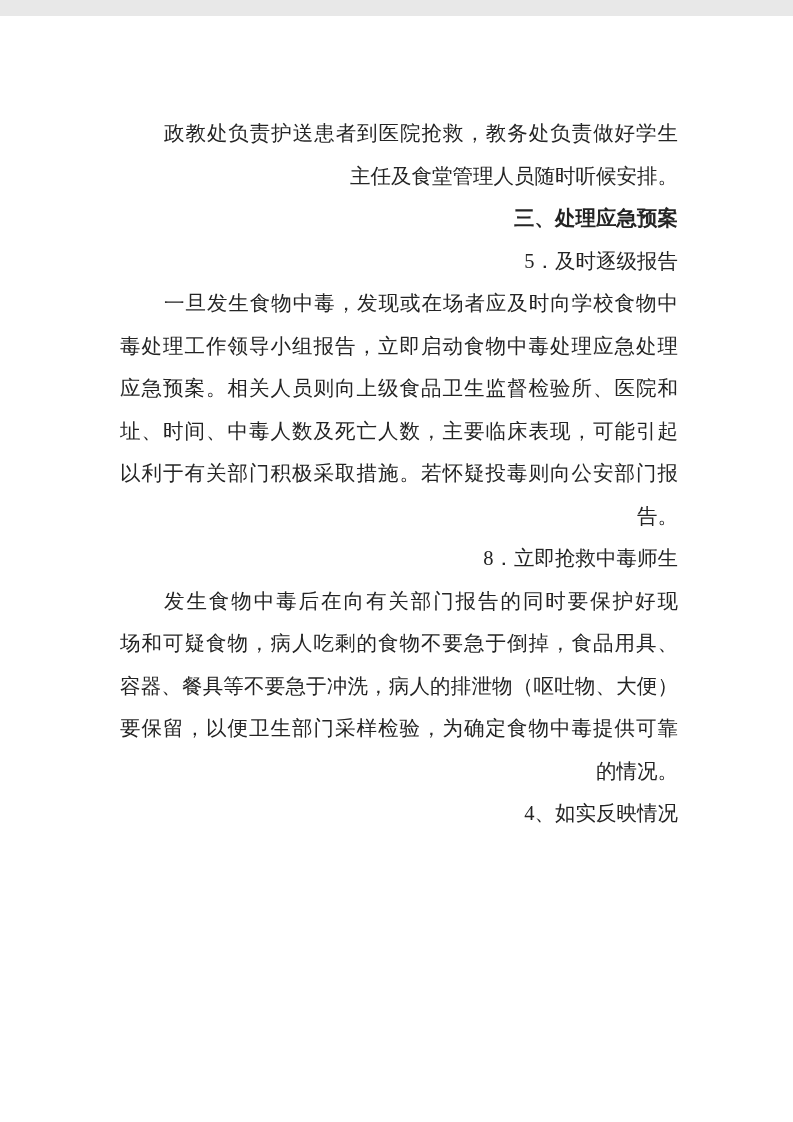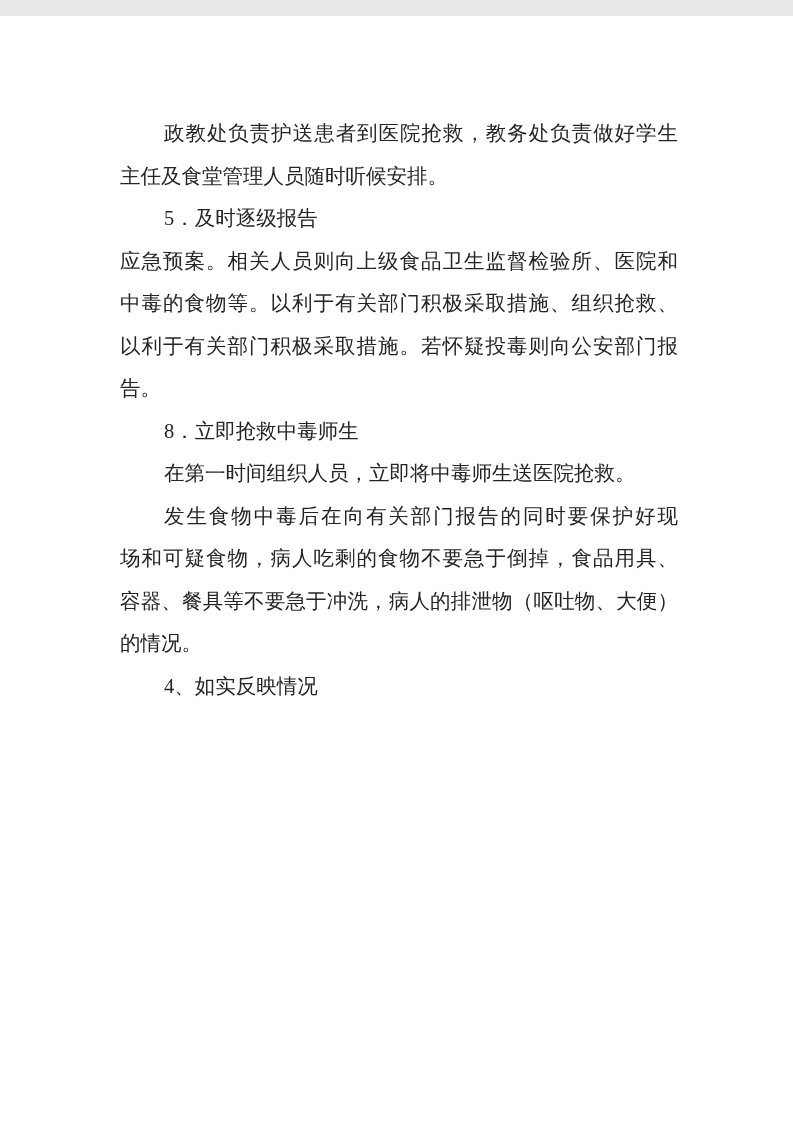--- a/index.html
+++ b/index.html
@@ -14,51 +14,54 @@
     color:var(--text-color,#242424);
     font-size:20.5px;
     overflow:hidden;
   }
   .ln{
     margin:0;
     width:558px;
     height:42.5px;
     line-height:42.5px;
     white-space:nowrap;
-    text-align:left;
+    text-align:right;
   }
   
   .fill{
     white-space:normal;
     text-align:justify;
     text-align-last:justify;
     text-justify:inter-character;
   }
   
   .ind{ text-indent:44px; }
   .heading{ font-weight:bold; }
 </style>
 </head>
 <body>
 
 <div class="page" style="--page-bg: #ffffff; --text-color: #242424;">
 
   <div class="ln fill ind">政教处负责护送患者到医院抢救，教务处负责做好学生</div>
   <div class="ln">主任及食堂管理人员随时听候安排。</div>
 
+  <div class="ln heading">三、处理应急预案</div>
 
   <div class="ln ind">5．及时逐级报告</div>
+  <div class="ln fill ind">一旦发生食物中毒，发现或在场者应及时向学校食物中</div>
+  <div class="ln fill">毒处理工作领导小组报告，立即启动食物中毒处理应急处理</div>
   <div class="ln fill">应急预案。相关人员则向上级食品卫生监督检验所、医院和</div>
-  <div class="ln fill">中毒的食物等。以利于有关部门积极采取措施、组织抢救、</div>
+  <div class="ln fill">址、时间、中毒人数及死亡人数，主要临床表现，可能引起</div>
   <div class="ln fill">以利于有关部门积极采取措施。若怀疑投毒则向公安部门报</div>
   <div class="ln">告。</div>
 
   <div class="ln ind">8．立即抢救中毒师生</div>
-  <div class="ln ind">在第一时间组织人员，立即将中毒师生送医院抢救。</div>
 
   <div class="ln fill ind">发生食物中毒后在向有关部门报告的同时要保护好现</div>
   <div class="ln fill">场和可疑食物，病人吃剩的食物不要急于倒掉，食品用具、</div>
   <div class="ln fill">容器、餐具等不要急于冲洗，病人的排泄物（呕吐物、大便）</div>
+  <div class="ln fill">要保留，以便卫生部门采样检验，为确定食物中毒提供可靠</div>
   <div class="ln">的情况。</div>
 
   <div class="ln ind">4、如实反映情况</div>
 
 </div>
 
 </body></html>

